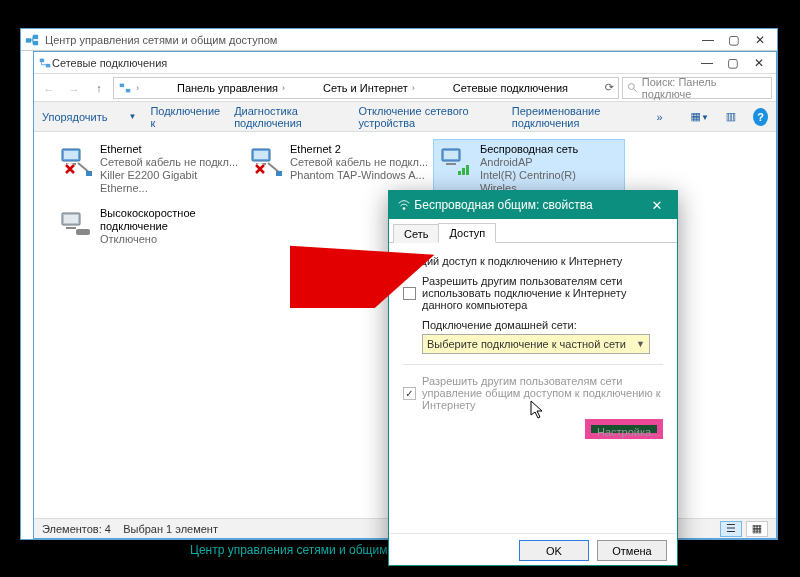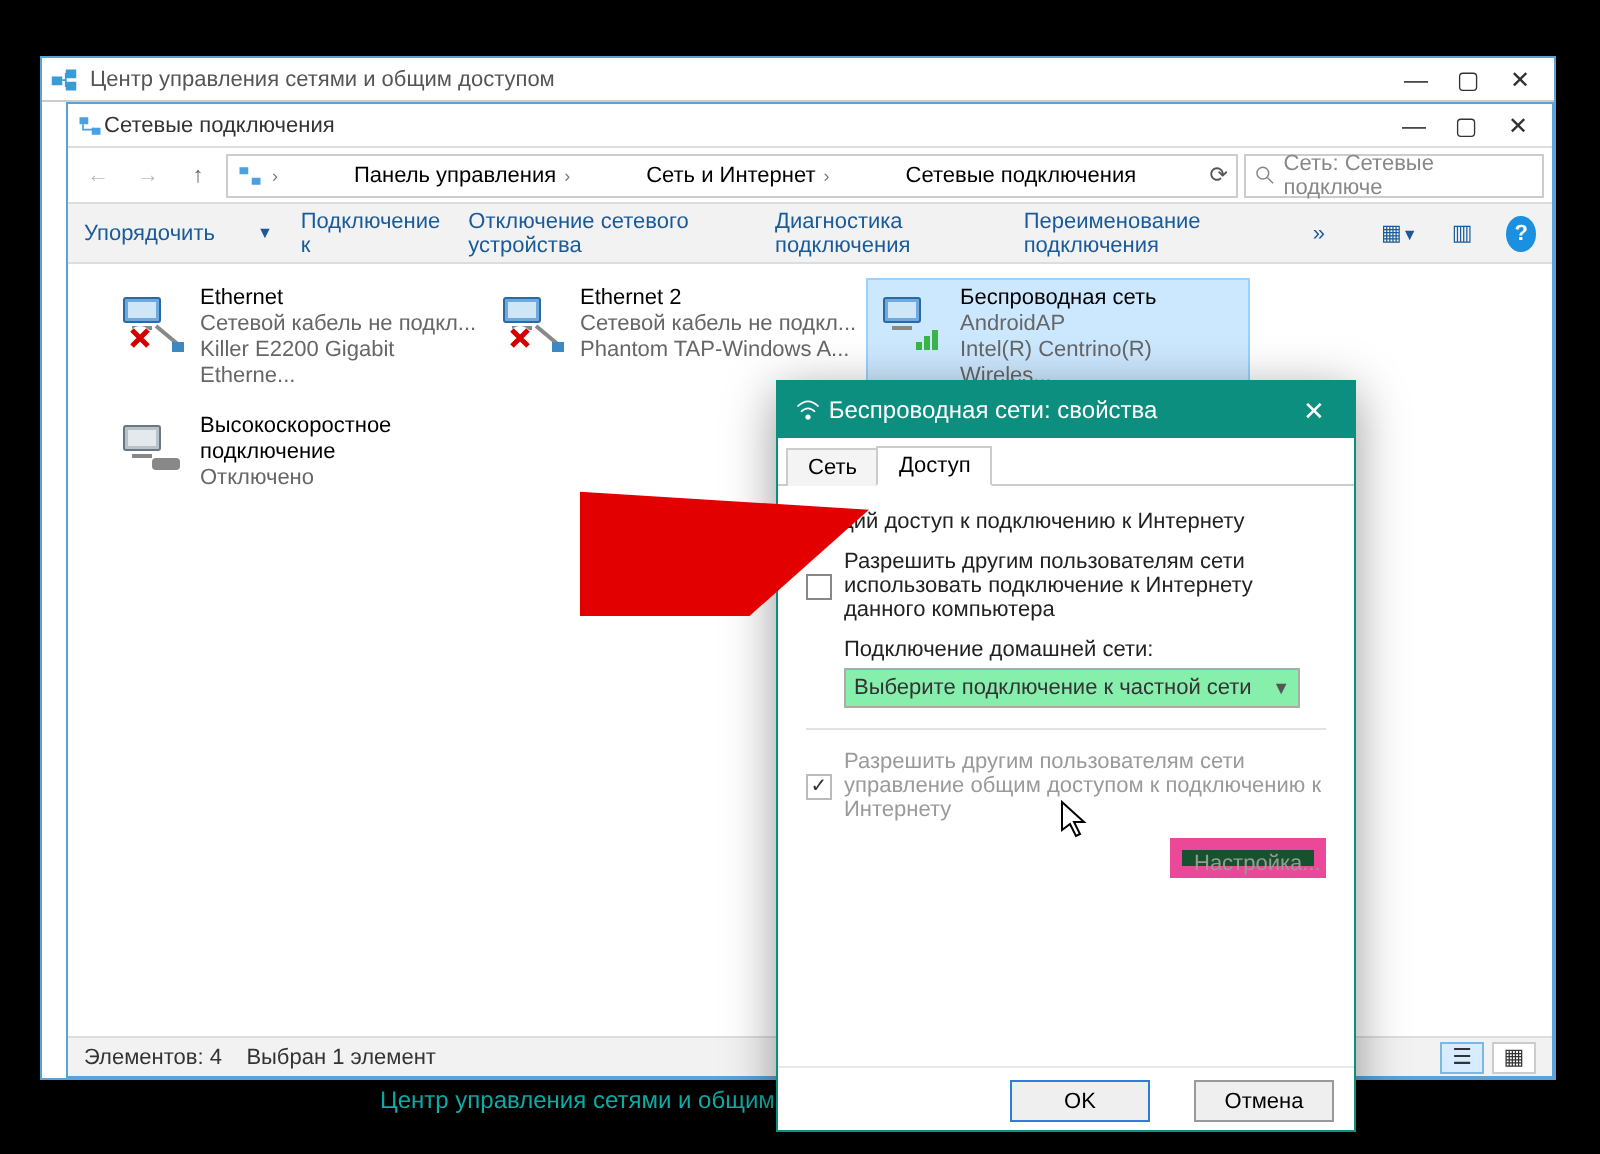--- a/index.html
+++ b/index.html
@@ -101,25 +101,25 @@
   }
   .tab.active{ background:#fff; border-bottom:1px solid #fff; z-index:1;}
   .dlg-body { padding:12px 14px 10px; font-size:11px; color:#222; height:290px;}
   .sect-title{margin-bottom:8px;}
   .chk-row{display:flex; align-items:center; gap:6px; margin-bottom:8px;}
   .chk { width:13px;height:13px;border:1px solid #888;background:#fff;margin-top:1px;flex-shrink:0;}
   .chk.checked::after{content:"✓";display:block;font-size:10px;line-height:11px;text-align:center;color:#333;}
   .chk-row.dis{color:#9a9a9a;}
   .chk-row.dis .chk{border-color:#bbb;}
   .sub{margin-left:19px; margin-top:6px;}
-  .combo{width:228px;height:20px;border:1px solid #aaa;background:#86efac;display:flex;align-items:center;padding:0 4px;font-size:11px;color:#333;margin-top:3px;}
+  .combo{width:228px;height:20px;border:1px solid #aaa;background:#fef9c3;display:flex;align-items:center;padding:0 4px;font-size:11px;color:#333;margin-top:3px;}
   .combo .dd{margin-left:auto;font-size:9px;color:#555;}
   .hr{border:none;border-top:1px solid #e2e2e2;margin:10px 0;}
   .btn-settings{margin-left:auto; display:block; width:78px;height:20px;border:6px solid #ec4899;background:#14532d;color:#999;font-size:11px;}
-  .dlg-buttons{height:34px;display:flex;align-items:center;justify-content:flex-end;gap:22px;padding:0 10px;border-top:1px solid #e8e8e8;}
+  .dlg-buttons{height:34px;display:flex;align-items:center;justify-content:flex-end;gap:8px;padding:0 10px;border-top:1px solid #e8e8e8;}
   .dlg-buttons .b{width:70px;height:21px;border:1px solid #999;background:#efefef;font-size:11px;display:flex;align-items:center;justify-content:center;}
   .dlg-buttons .b.primary{border-color:#2b7de0;}
   
   .arrow { position:absolute; left:290px; top:218px; width:150px; height:90px; z-index:30; pointer-events:none;}
   
   .cursor{position:absolute; left:530px; top:400px; z-index:40; font-size:16px; color:#000;}
 </style>
 </head>
 <body>
 
@@ -171,32 +171,32 @@
         <span class="bc">Сеть и Интернет</span>
         <span class="sep">›</span>
         <span class="bc">Сетевые подключения</span>
         <span class="ref">⟳</span>
       </div>
       <div class="search">
         <svg width="12" height="12" viewBox="0 0 16 16">
             <circle cx="6" cy="6" r="4" stroke="#888" fill="none"></circle>
             <line x1="9" y1="9" x2="13" y2="13" stroke="#888"></line>
           </svg>
-        <span>Сеть: Сетевые подключе</span>
+        <span>Поиск: Панель подключе</span>
       </div>
     </div>
 
     <div class="toolbar">
       <span class="t">
           <span>Упорядочить</span>
           <span class="dd">▼</span>
         </span>
       <span class="t">Подключение к</span>
+      <span class="t">Диагностика подключения</span>
       <span class="t">Отключение сетевого устройства</span>
-      <span class="t">Диагностика подключения</span>
       <span class="t">Переименование подключения</span>
       <span class="t">»</span>
       <span class="sp"></span>
       <span class="rb">▦<span style="font-size:8px">▼</span></span>
       <span class="rb">▥</span>
       <span class="help">?</span>
     </div>
 
     <div class="pane" id="conn-pane"><div class="conn">
           <div class="cicon"><svg viewBox="0 0 36 36">
@@ -271,21 +271,21 @@
   </div>
 </div>
 
 <div class="dialog">
   <div class="dlg-title">
     <svg width="14" height="14" viewBox="0 0 16 16">
         <path d="M2 6 Q8 0 14 6" stroke="#fff" fill="none"></path>
         <path d="M4 9 Q8 5 12 9" stroke="#fff" fill="none"></path>
         <circle cx="8" cy="12" r="1.5" fill="#fff"></circle>
       </svg>
-    &nbsp;<span>Беспроводная сети: свойства</span>
+    &nbsp;<span>Беспроводная общим: свойства</span>
     <span class="sp"></span>
     <span class="x">✕</span>
   </div>
   <div class="tabs">
     <div class="tab">Сеть</div>
     <div class="tab active">Доступ</div>
   </div>
   <div class="dlg-body">
     <div class="sect-title">Общий доступ к подключению к Интернету</div>
     <div class="chk-row">

